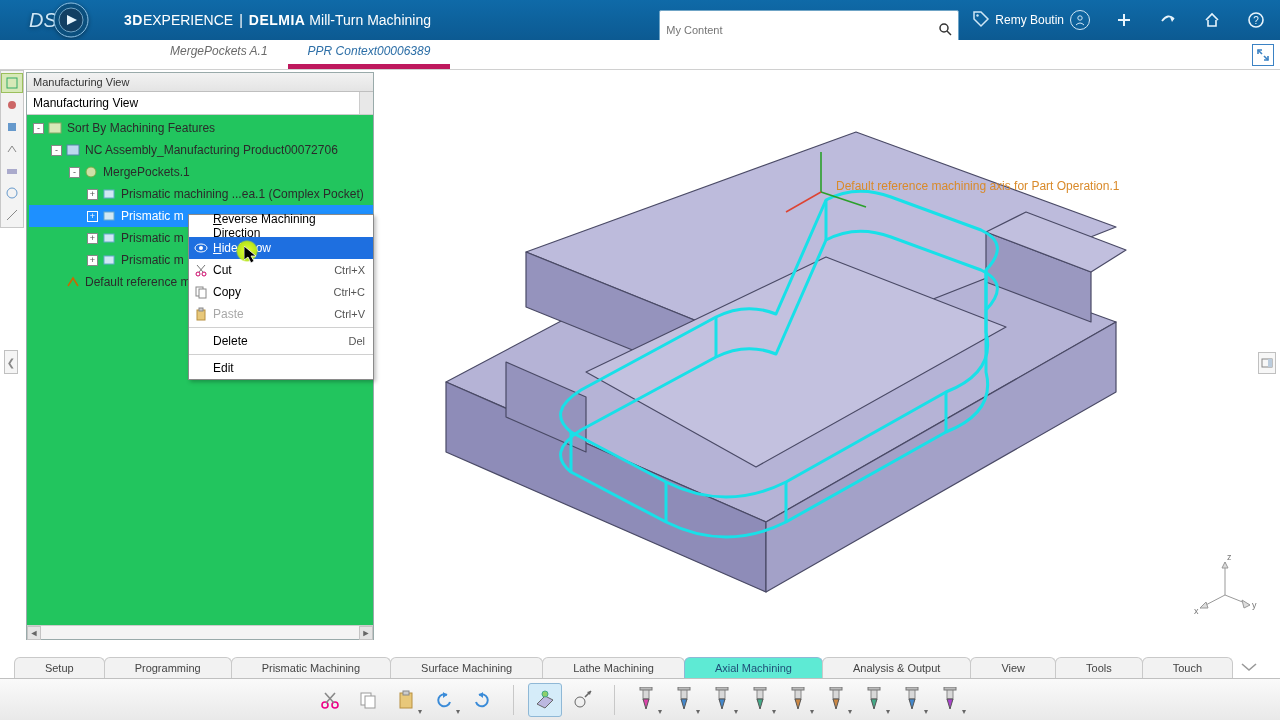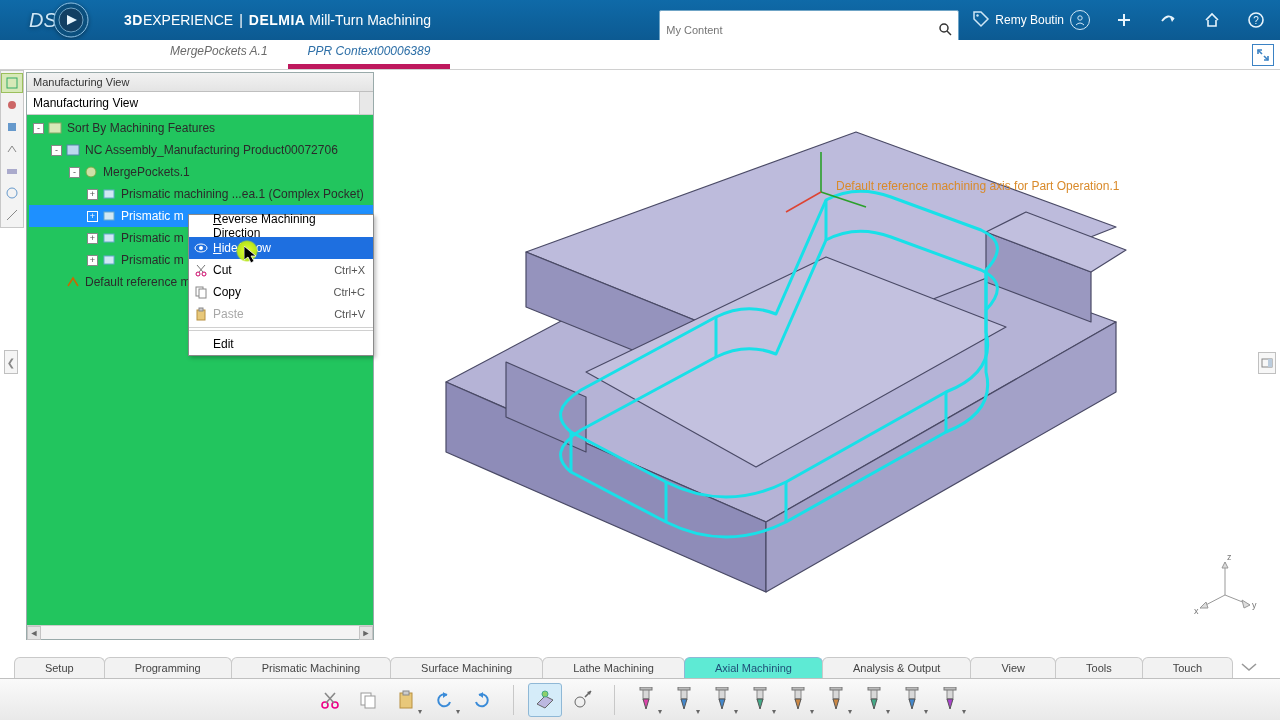--- a/index.html
+++ b/index.html
@@ -407,20 +407,25 @@
       <span class="ci">
         <svg width="14" height="14" viewBox="0 0 14 14">
           <rect x="3" y="3" width="8" height="10" fill="#e8c87a" stroke="#b89040"></rect>
           <rect x="5" y="1" width="4" height="3" fill="#ccc" stroke="#888"></rect>
         </svg>
       </span>
       <span class="lab">Paste</span>
       <span class="sc">Ctrl+V</span>
     </div>
     <div class="sep"></div>
+    <div class="row">
+      <span class="ci"></span>
+      <span class="lab">Delete</span>
+      <span class="sc">Del</span>
+    </div>
     <div class="sep"></div>
     <div class="row">
       <span class="ci"></span>
       <span class="lab">Edit</span>
       <span class="sc"></span>
     </div>
   </div>
 <div class="cursor-spot"></div>
 <svg class="cursor-arrow" width="14" height="18">
     <polygon points="0,0 0,14 4,11 7,17 10,15 7,10 12,10" fill="#000" stroke="#fff" stroke-width="0.8"></polygon>

